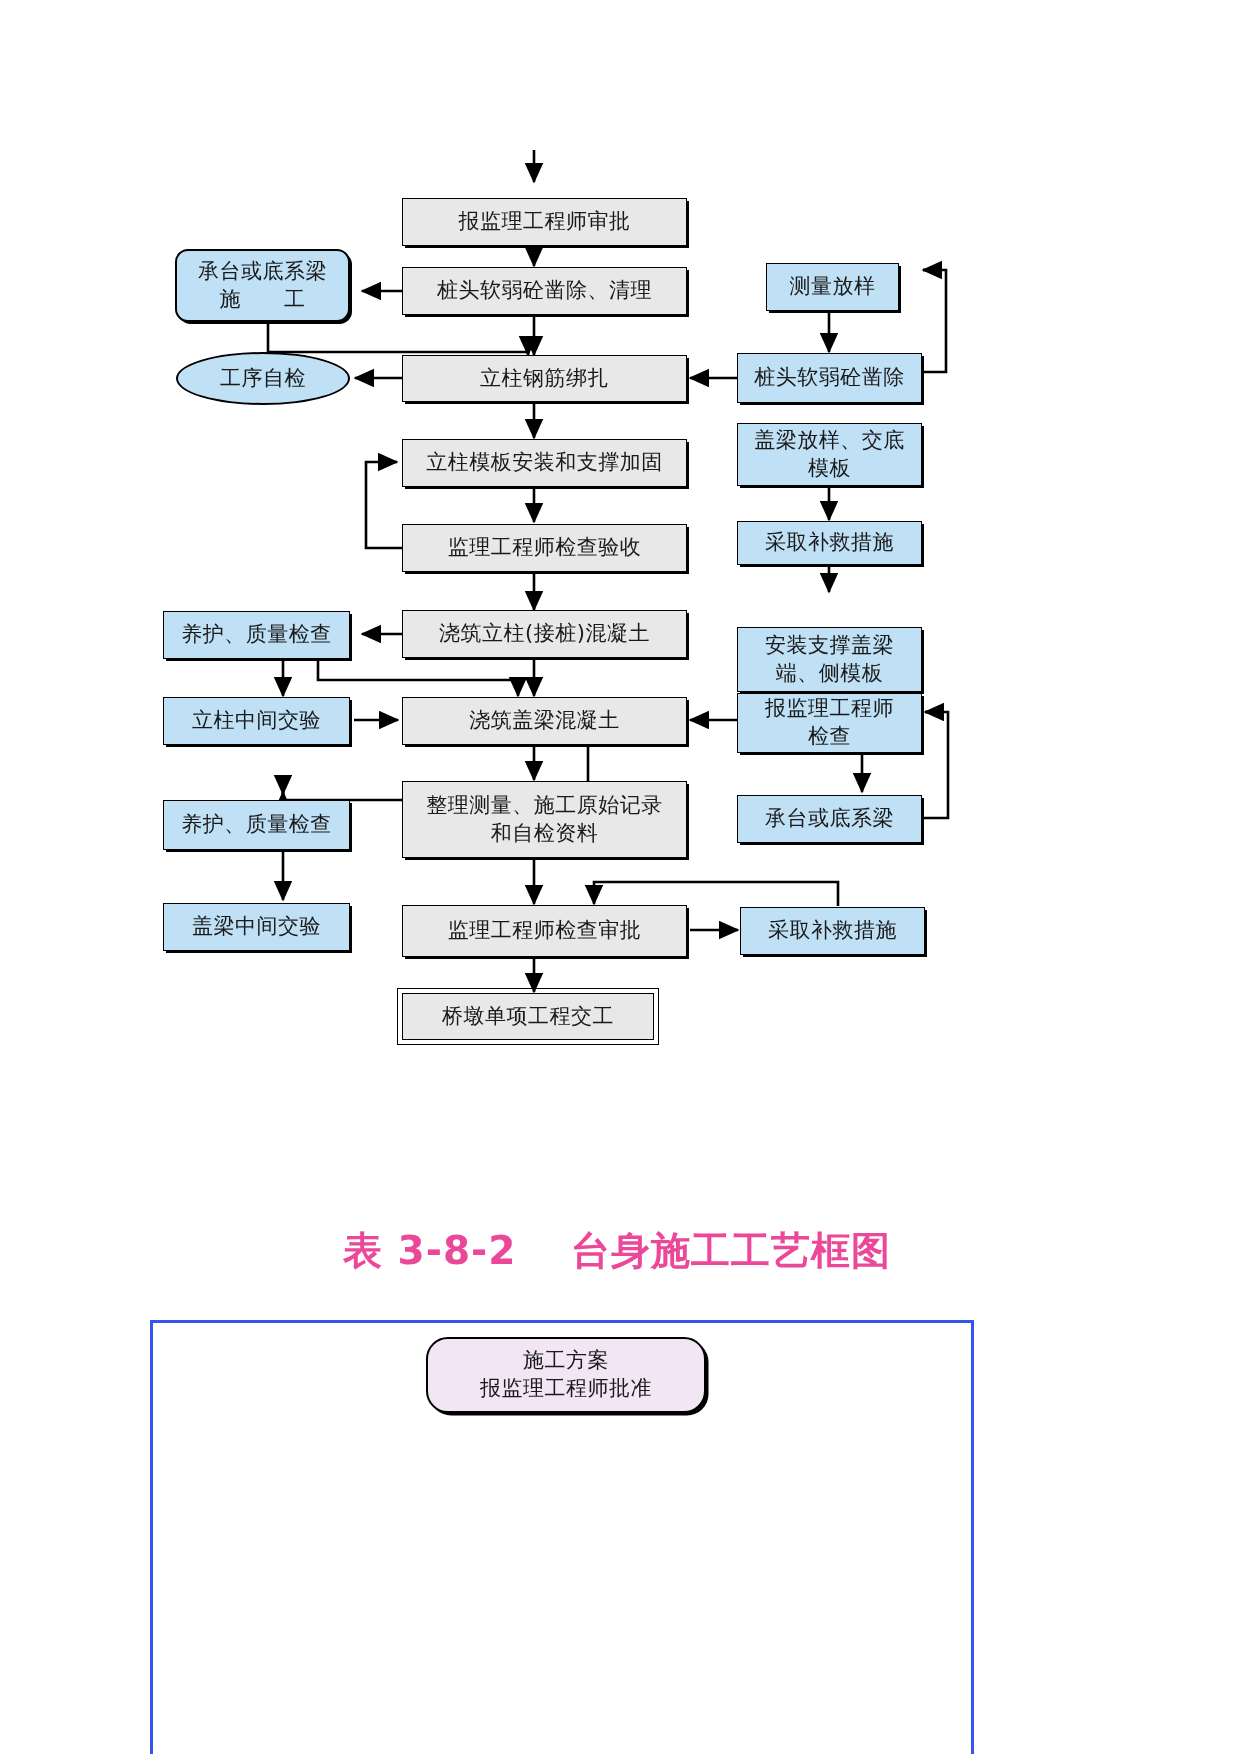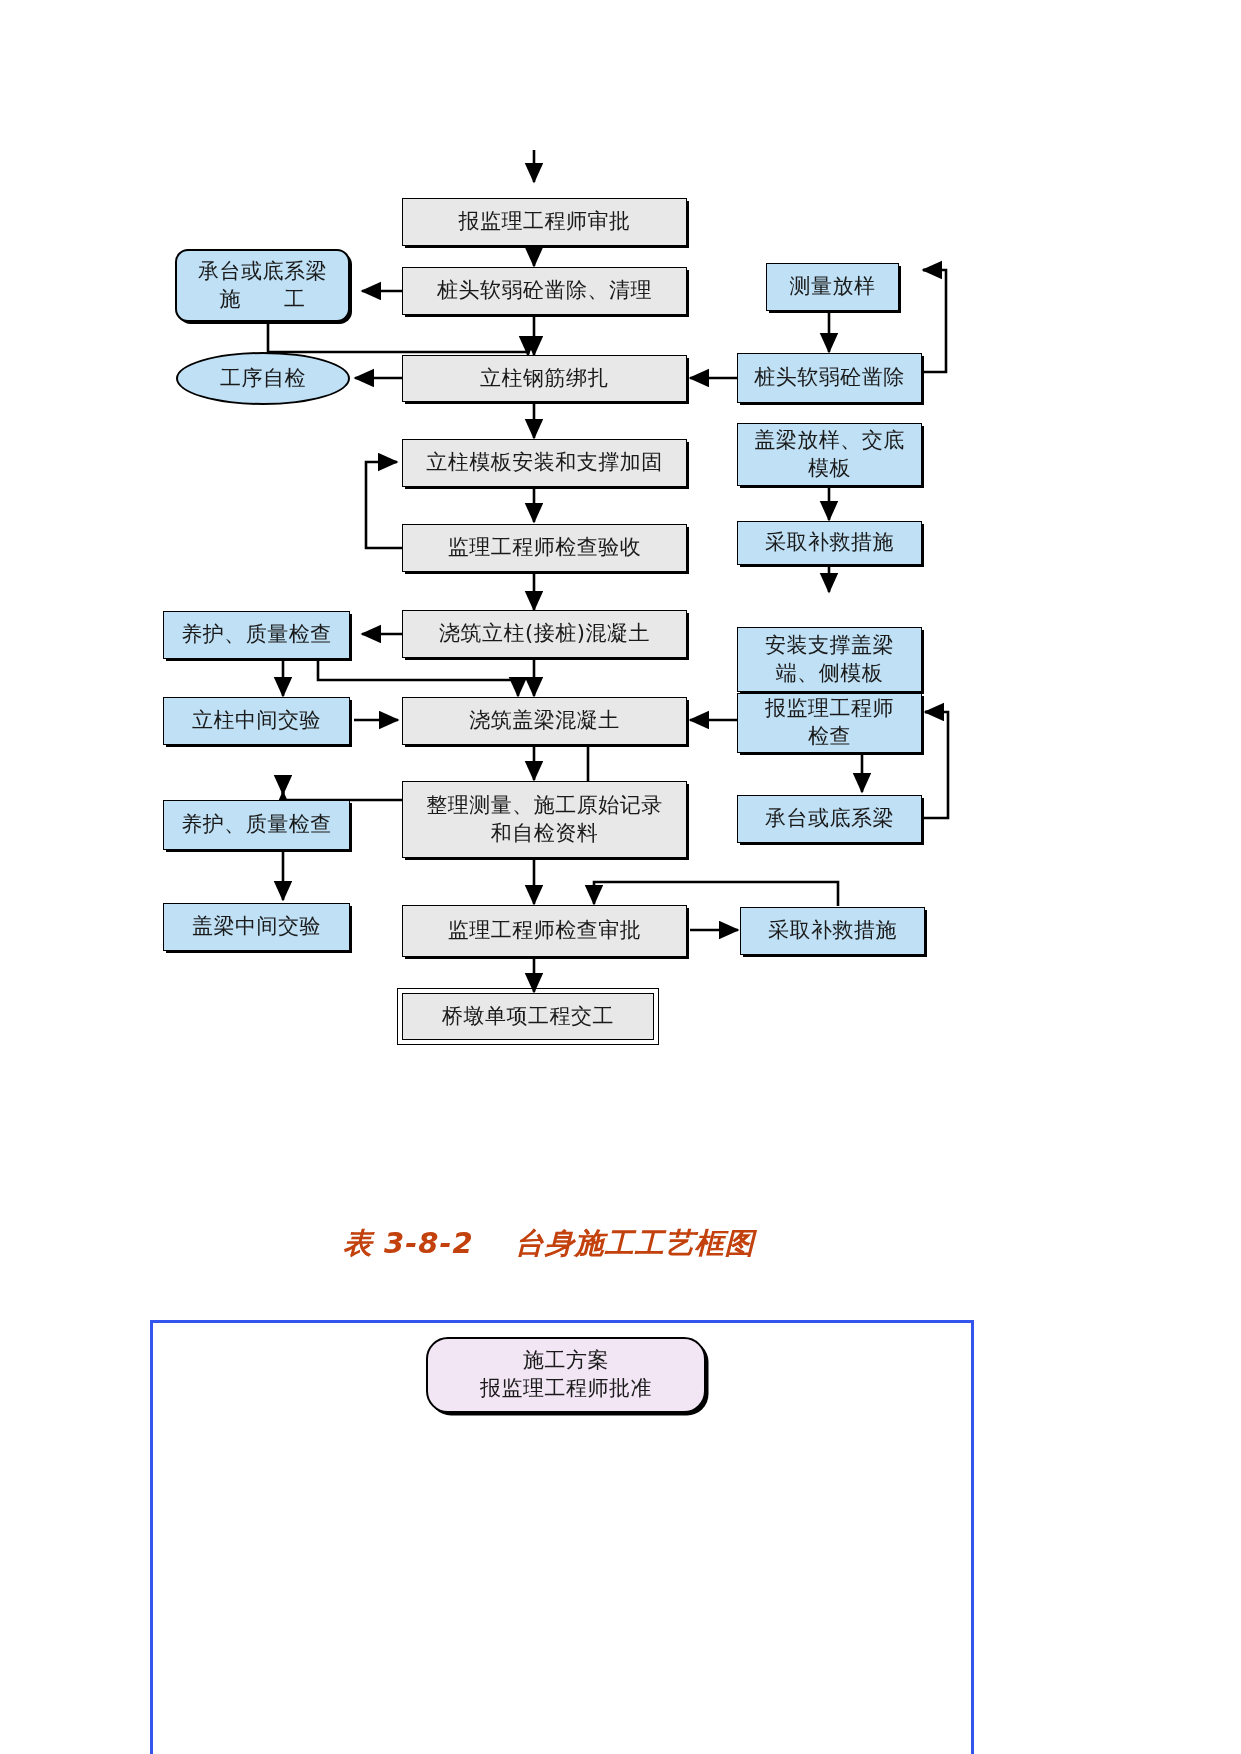--- a/index.html
+++ b/index.html
@@ -67,27 +67,26 @@
   .round-pink {
     background: #f2e6f5;
     border: 2.2px solid #000;
     border-radius: 22px;
     box-shadow: 3px 3px 0 -0.5px #000;
   }
 
   
   .section-title {
     position: absolute;
-    color: #c2410c;
-    font-size: 29px;
+    color: #ec4899;
+    font-size: 39px;
     font-weight: bold;
     letter-spacing: 1px;
     white-space: pre;
     z-index: 3;
-    font-style: italic;
   }
 
   
   .bottom-frame {
     position: absolute;
     border: 3px solid #3355ee;
     border-bottom: none;
     z-index: 1;
   }
 </style>

